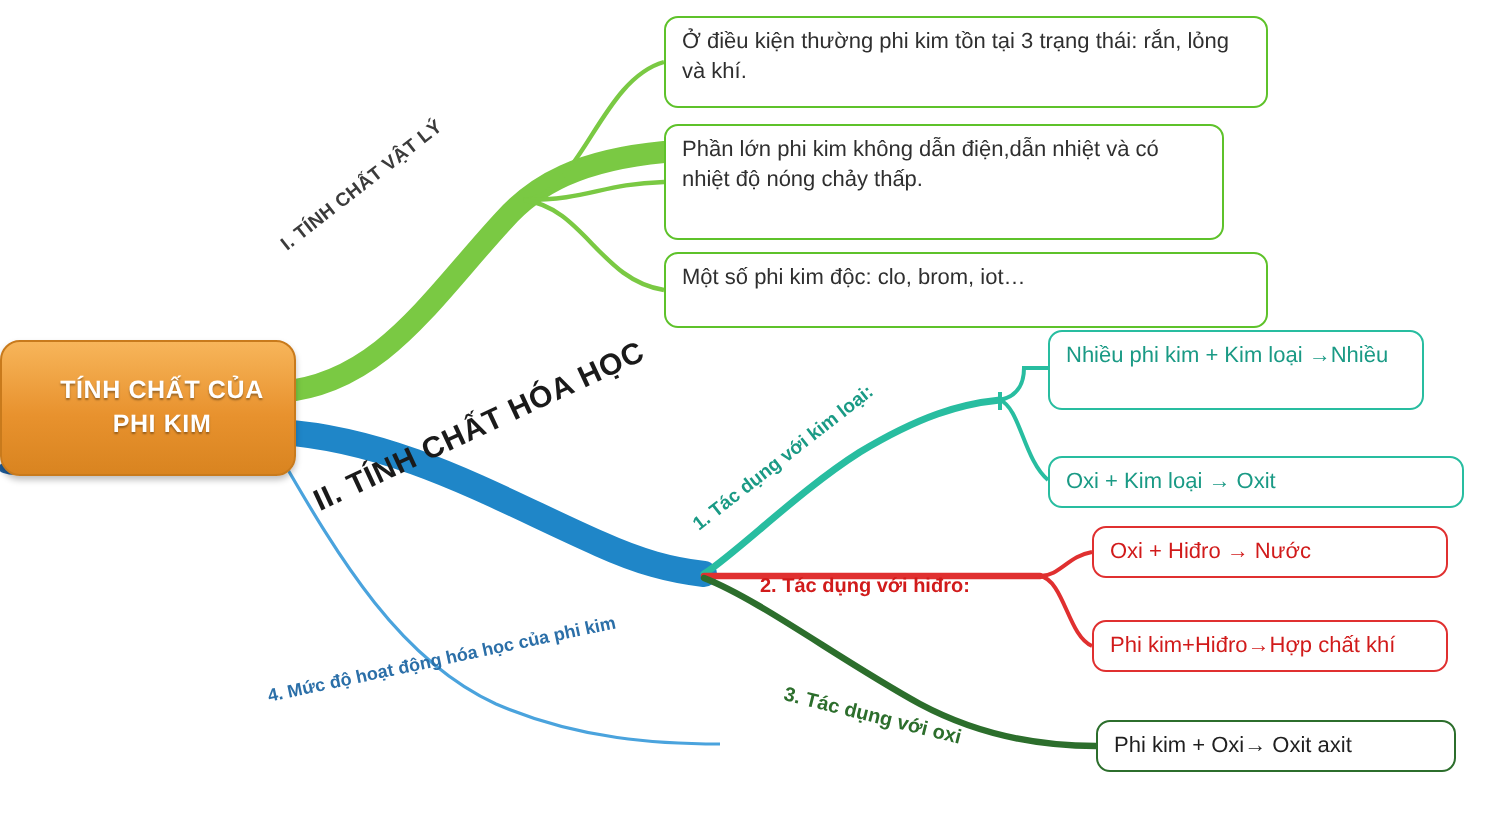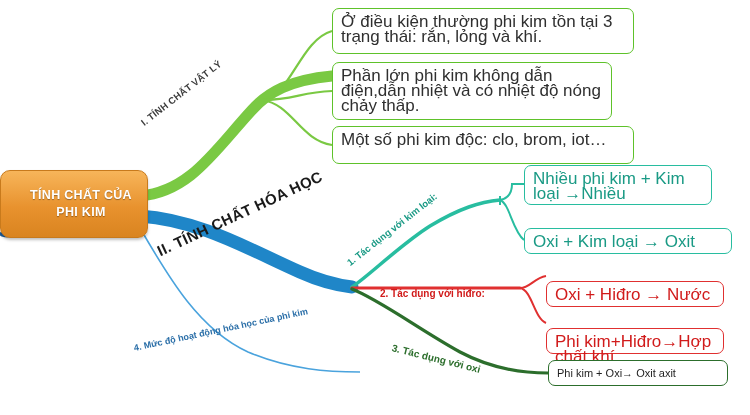--- a/index.html
+++ b/index.html
@@ -59,26 +59,26 @@
     height: 56px;
   }
 
   
   .leaf {
     position: absolute;
     box-sizing: border-box;
     background: #ffffff;
     border-radius: 7px;
     padding: 5px 8px;
-    font-size: 17px;
+    font-size: 11px;
     line-height: 15px;
   }
   .leaf.green  { border: 1.5px solid #5ec22a; color: #2f2f2f; }
   .leaf.teal   { border: 1.5px solid #28bda0; color: #1a9a85; }
-  .leaf.red    { border: 1.5px solid #e03030; color: #d11b1b; margin-top: 18px; }
+  .leaf.red    { border: 1.5px solid #e03030; color: #d11b1b; }
   .leaf.dgreen { border: 1.5px solid #2c6e2c; color: #1f1f1f; }
 
   
   #leaf-g1 { left: 332px; top: 8px;   width: 302px; height: 46px; }
   #leaf-g2 { left: 332px; top: 62px;  width: 280px; height: 58px; }
   #leaf-g3 { left: 332px; top: 126px; width: 302px; height: 38px; }
 
   
   #leaf-t1 { left: 524px; top: 165px; width: 188px; height: 40px; }
   #leaf-t2 { left: 524px; top: 228px; width: 208px; height: 26px; }

